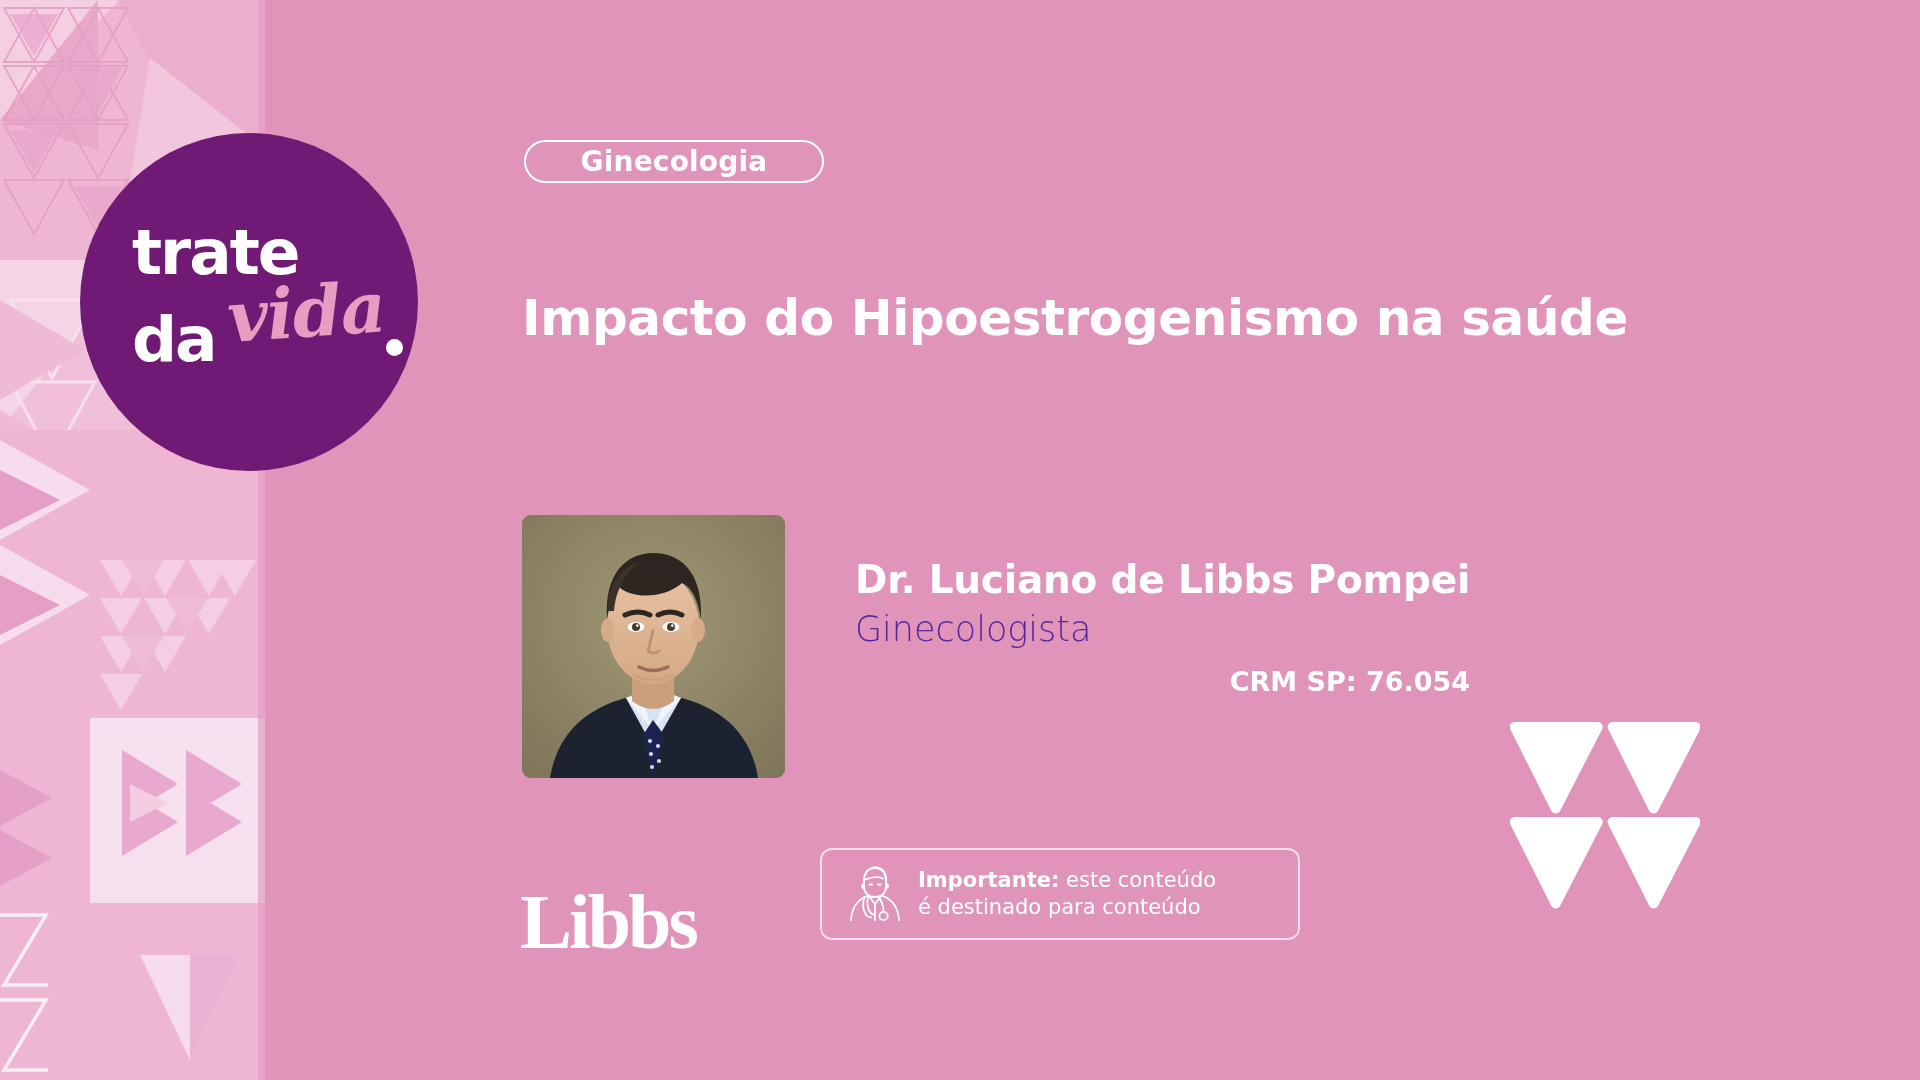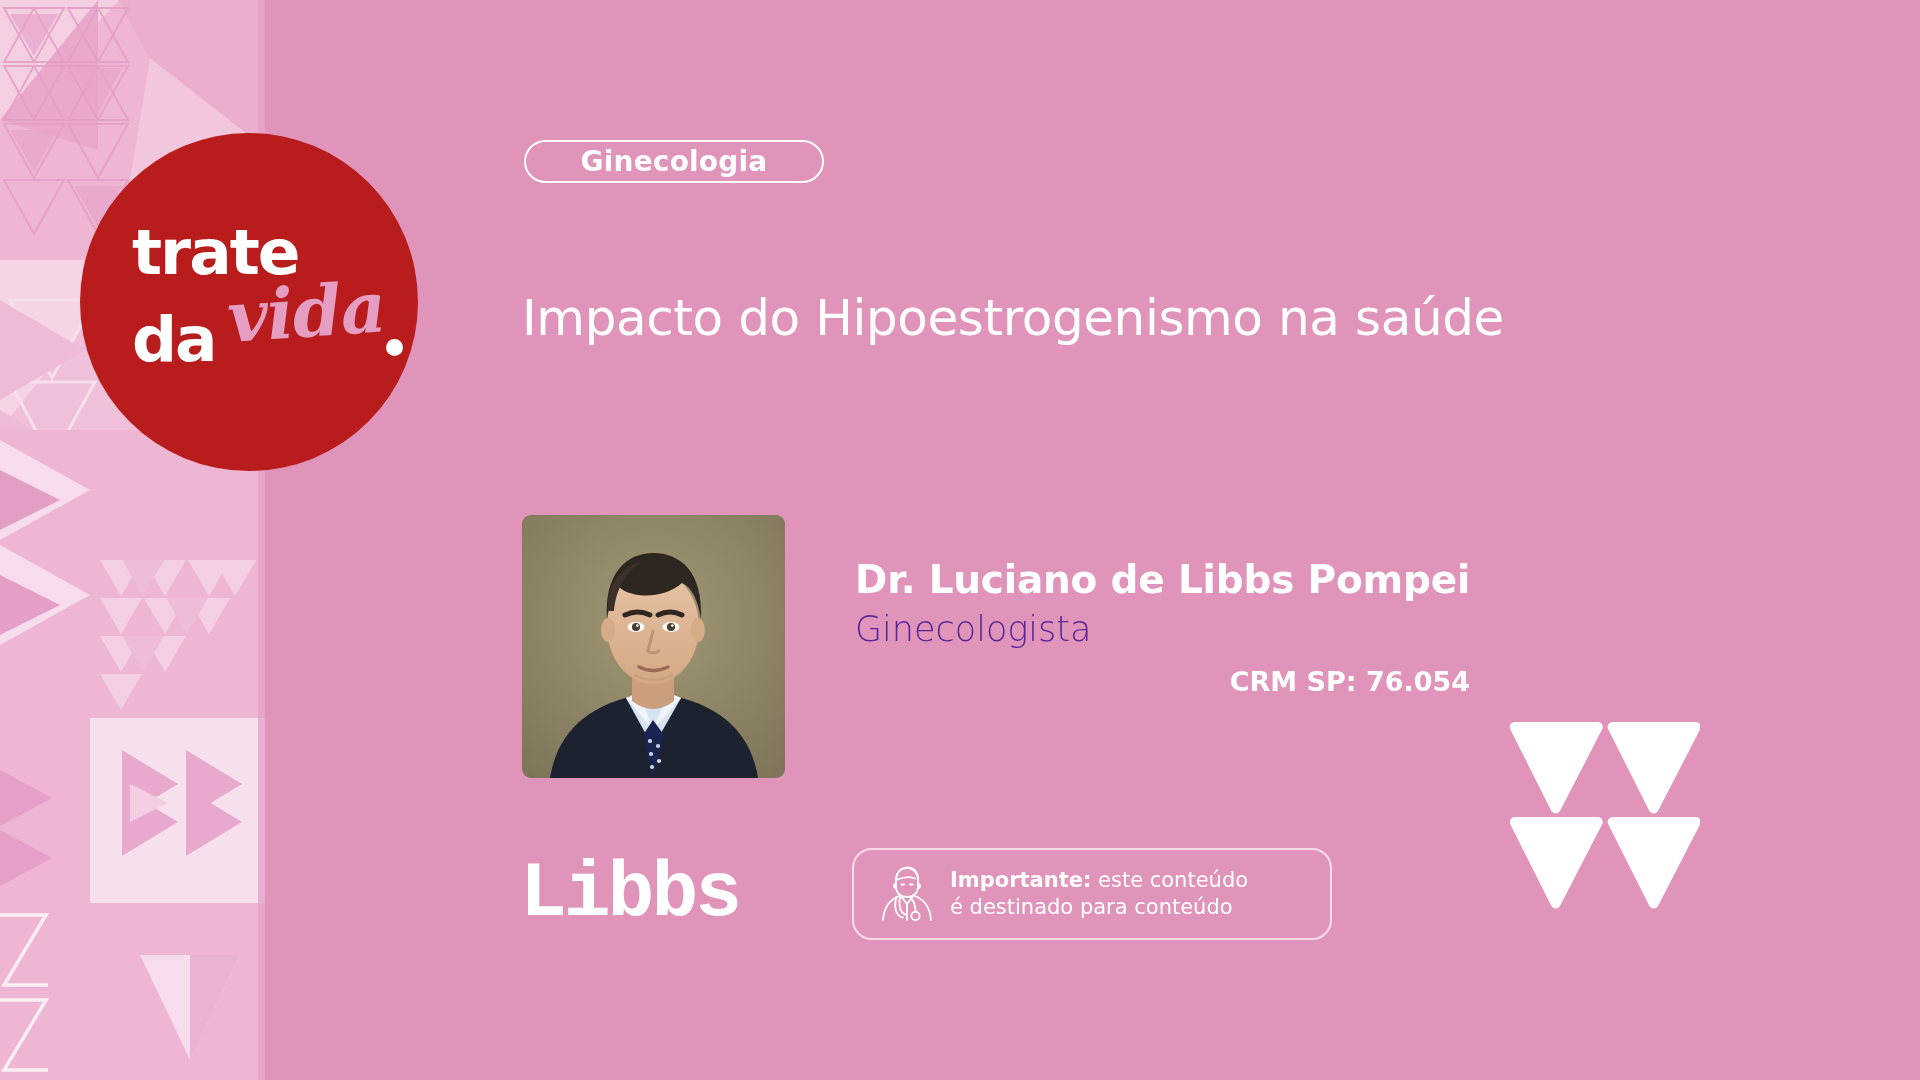--- a/index.html
+++ b/index.html
@@ -11,21 +11,21 @@
   }
   #stage{position:absolute;inset:0;width:1920px;height:1080px;overflow:hidden;background:#e094ba;}
 
   
   #pattern-strip{position:absolute;left:0;top:0;width:265px;height:1080px;overflow:hidden;}
   #pattern-strip svg{display:block;}
 
   
   #brand-logo{
     position:absolute;left:80px;top:133px;width:338px;height:338px;
-    border-radius:50%;background:#b91c1c;
+    border-radius:50%;background:#701a75;
     box-shadow:0 0 0 0 rgba(0,0,0,0);
     overflow:hidden;
   }
   .logo-inner{position:absolute;left:0;top:0;width:338px;height:338px;}
   .logo-line1{
     position:absolute;left:52px;top:88px;
     color:#ffffff;font-size:63px;font-weight:700;letter-spacing:-2px;
     font-family:"DejaVu Sans", sans-serif;line-height:1;
   }
   .logo-line2{
@@ -53,21 +53,21 @@
     padding:0 42px;box-sizing:border-box;
   }
   #category-badge .badge-text{
     color:#ffffff;font-size:28px;font-weight:700;letter-spacing:.2px;
     font-family:"DejaVu Sans", sans-serif;white-space:nowrap;
   }
 
   
   #headline{
     position:absolute;left:522px;top:290px;width:1130px;
-    color:#ffffff;font-size:50px;font-weight:400;line-height:1.14;
+    color:#ffffff;font-size:50px;font-weight:700;line-height:1.14;
     font-family:"DejaVu Sans", sans-serif;letter-spacing:-0.4px;
   }
   #headline .l2{display:block;}
 
   
   #speaker{position:absolute;left:522px;top:515px;display:flex;align-items:flex-start;}
   #speaker-photo{
     width:263px;height:263px;border-radius:9px;overflow:hidden;position:relative;
     background:#8d8465;flex:none;
   }
@@ -82,28 +82,28 @@
     font-family:"DejaVu Sans", sans-serif;opacity:.93;
   }
   #speaker-crm{
     color:#ffffff;font-size:27px;font-weight:700;line-height:1.2;margin-top:16px;
     font-family:"DejaVu Sans", sans-serif;
     text-align:right;
   }
 
   
   #libbs-logo{
-    position:absolute;left:520px;top:855px;
+    position:absolute;left:520px;top:883px;
     color:#ffffff;font-size:78px;font-weight:700;letter-spacing:-3px;
-    font-family:Liberation Mono, monospace;line-height:1;
+    font-family:Liberation Serif, serif;line-height:1;
   }
   #disclaimer{
     position:absolute;left:820px;top:848px;width:480px;height:92px;
-    border:2px solid #f7dcea;border-radius:20px;
-    display:flex;align-items:center;box-sizing:border-box;padding:0 22px;margin-left:32px;
+    border:2px solid #f7dcea;border-radius:12px;
+    display:flex;align-items:center;box-sizing:border-box;padding:0 22px;
   }
   #doctor-icon{flex:none;width:62px;height:66px;margin-right:12px;}
   #disclaimer-text{
     color:#ffffff;font-size:21px;line-height:1.28;font-weight:400;
     font-family:"DejaVu Sans", sans-serif;
   }
   #disclaimer-text b{font-weight:700;}
 
   
   #triangles-mark{position:absolute;left:1510px;top:718px;width:190px;height:192px;}

